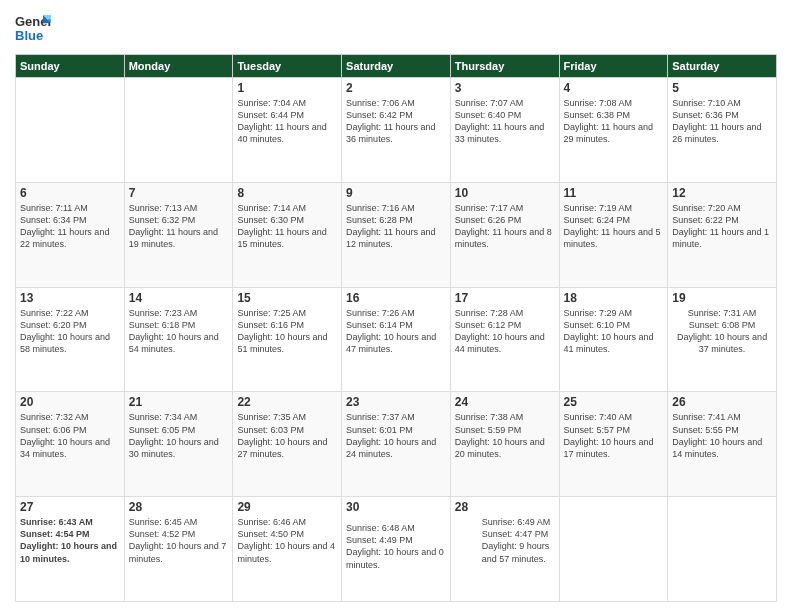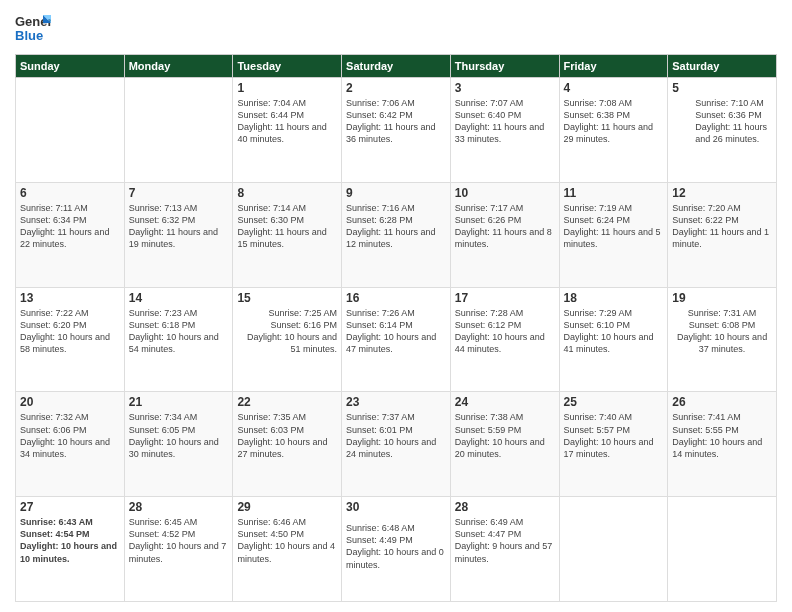--- a/index.html
+++ b/index.html
@@ -141,21 +141,21 @@
 Daylight: 11 hours and 33 minutes.</div>
           </td>
           <td>
             <span class="day-num">4</span>
             <div class="day-info" style="white-space: pre-line;">Sunrise: 7:08 AM
 Sunset: 6:38 PM
 Daylight: 11 hours and 29 minutes.</div>
           </td>
           <td>
             <span class="day-num">5</span>
-            <div class="day-info" style="white-space: pre-line; margin-left: 23px;">Sunrise: 7:10 AM
+            <div class="day-info" style="white-space: pre-line;">Sunrise: 7:10 AM
 Sunset: 6:36 PM
 Daylight: 11 hours and 26 minutes.</div>
           </td>
         </tr>
         <tr>
           <td>
             <span class="day-num">6</span>
             <div class="day-info" style="white-space: pre-line;">Sunrise: 7:11 AM
 Sunset: 6:34 PM
 Daylight: 11 hours and 22 minutes.</div>
@@ -205,21 +205,21 @@
 Daylight: 10 hours and 58 minutes.</div>
           </td>
           <td>
             <span class="day-num">14</span>
             <div class="day-info" style="white-space: pre-line;">Sunrise: 7:23 AM
 Sunset: 6:18 PM
 Daylight: 10 hours and 54 minutes.</div>
           </td>
           <td>
             <span class="day-num">15</span>
-            <div class="day-info" style="white-space: pre-line; text-align: right;">Sunrise: 7:25 AM
+            <div class="day-info" style="white-space: pre-line;">Sunrise: 7:25 AM
 Sunset: 6:16 PM
 Daylight: 10 hours and 51 minutes.</div>
           </td>
           <td>
             <span class="day-num">16</span>
             <div class="day-info" style="white-space: pre-line;">Sunrise: 7:26 AM
 Sunset: 6:14 PM
 Daylight: 10 hours and 47 minutes.</div>
           </td>
           <td>
@@ -305,21 +305,21 @@
 Daylight: 10 hours and 4 minutes.</div>
           </td>
           <td>
             <span class="day-num">30</span>
             <div class="day-info" style="white-space: pre-line; margin-top: 8px;">Sunrise: 6:48 AM
 Sunset: 4:49 PM
 Daylight: 10 hours and 0 minutes.</div>
           </td>
           <td>
             <span class="day-num">28</span>
-            <div class="day-info" style="white-space: pre-line;">Sunrise: 6:49 AM
+            <div class="day-info" style="white-space: pre-line; margin-left: 27px;">Sunrise: 6:49 AM
 Sunset: 4:47 PM
 Daylight: 9 hours and 57 minutes.</div>
           </td>
           <td class="empty-cell"></td>
           <td class="empty-cell"></td>
         </tr>
       </tbody>
   </table>
 </div>
 

